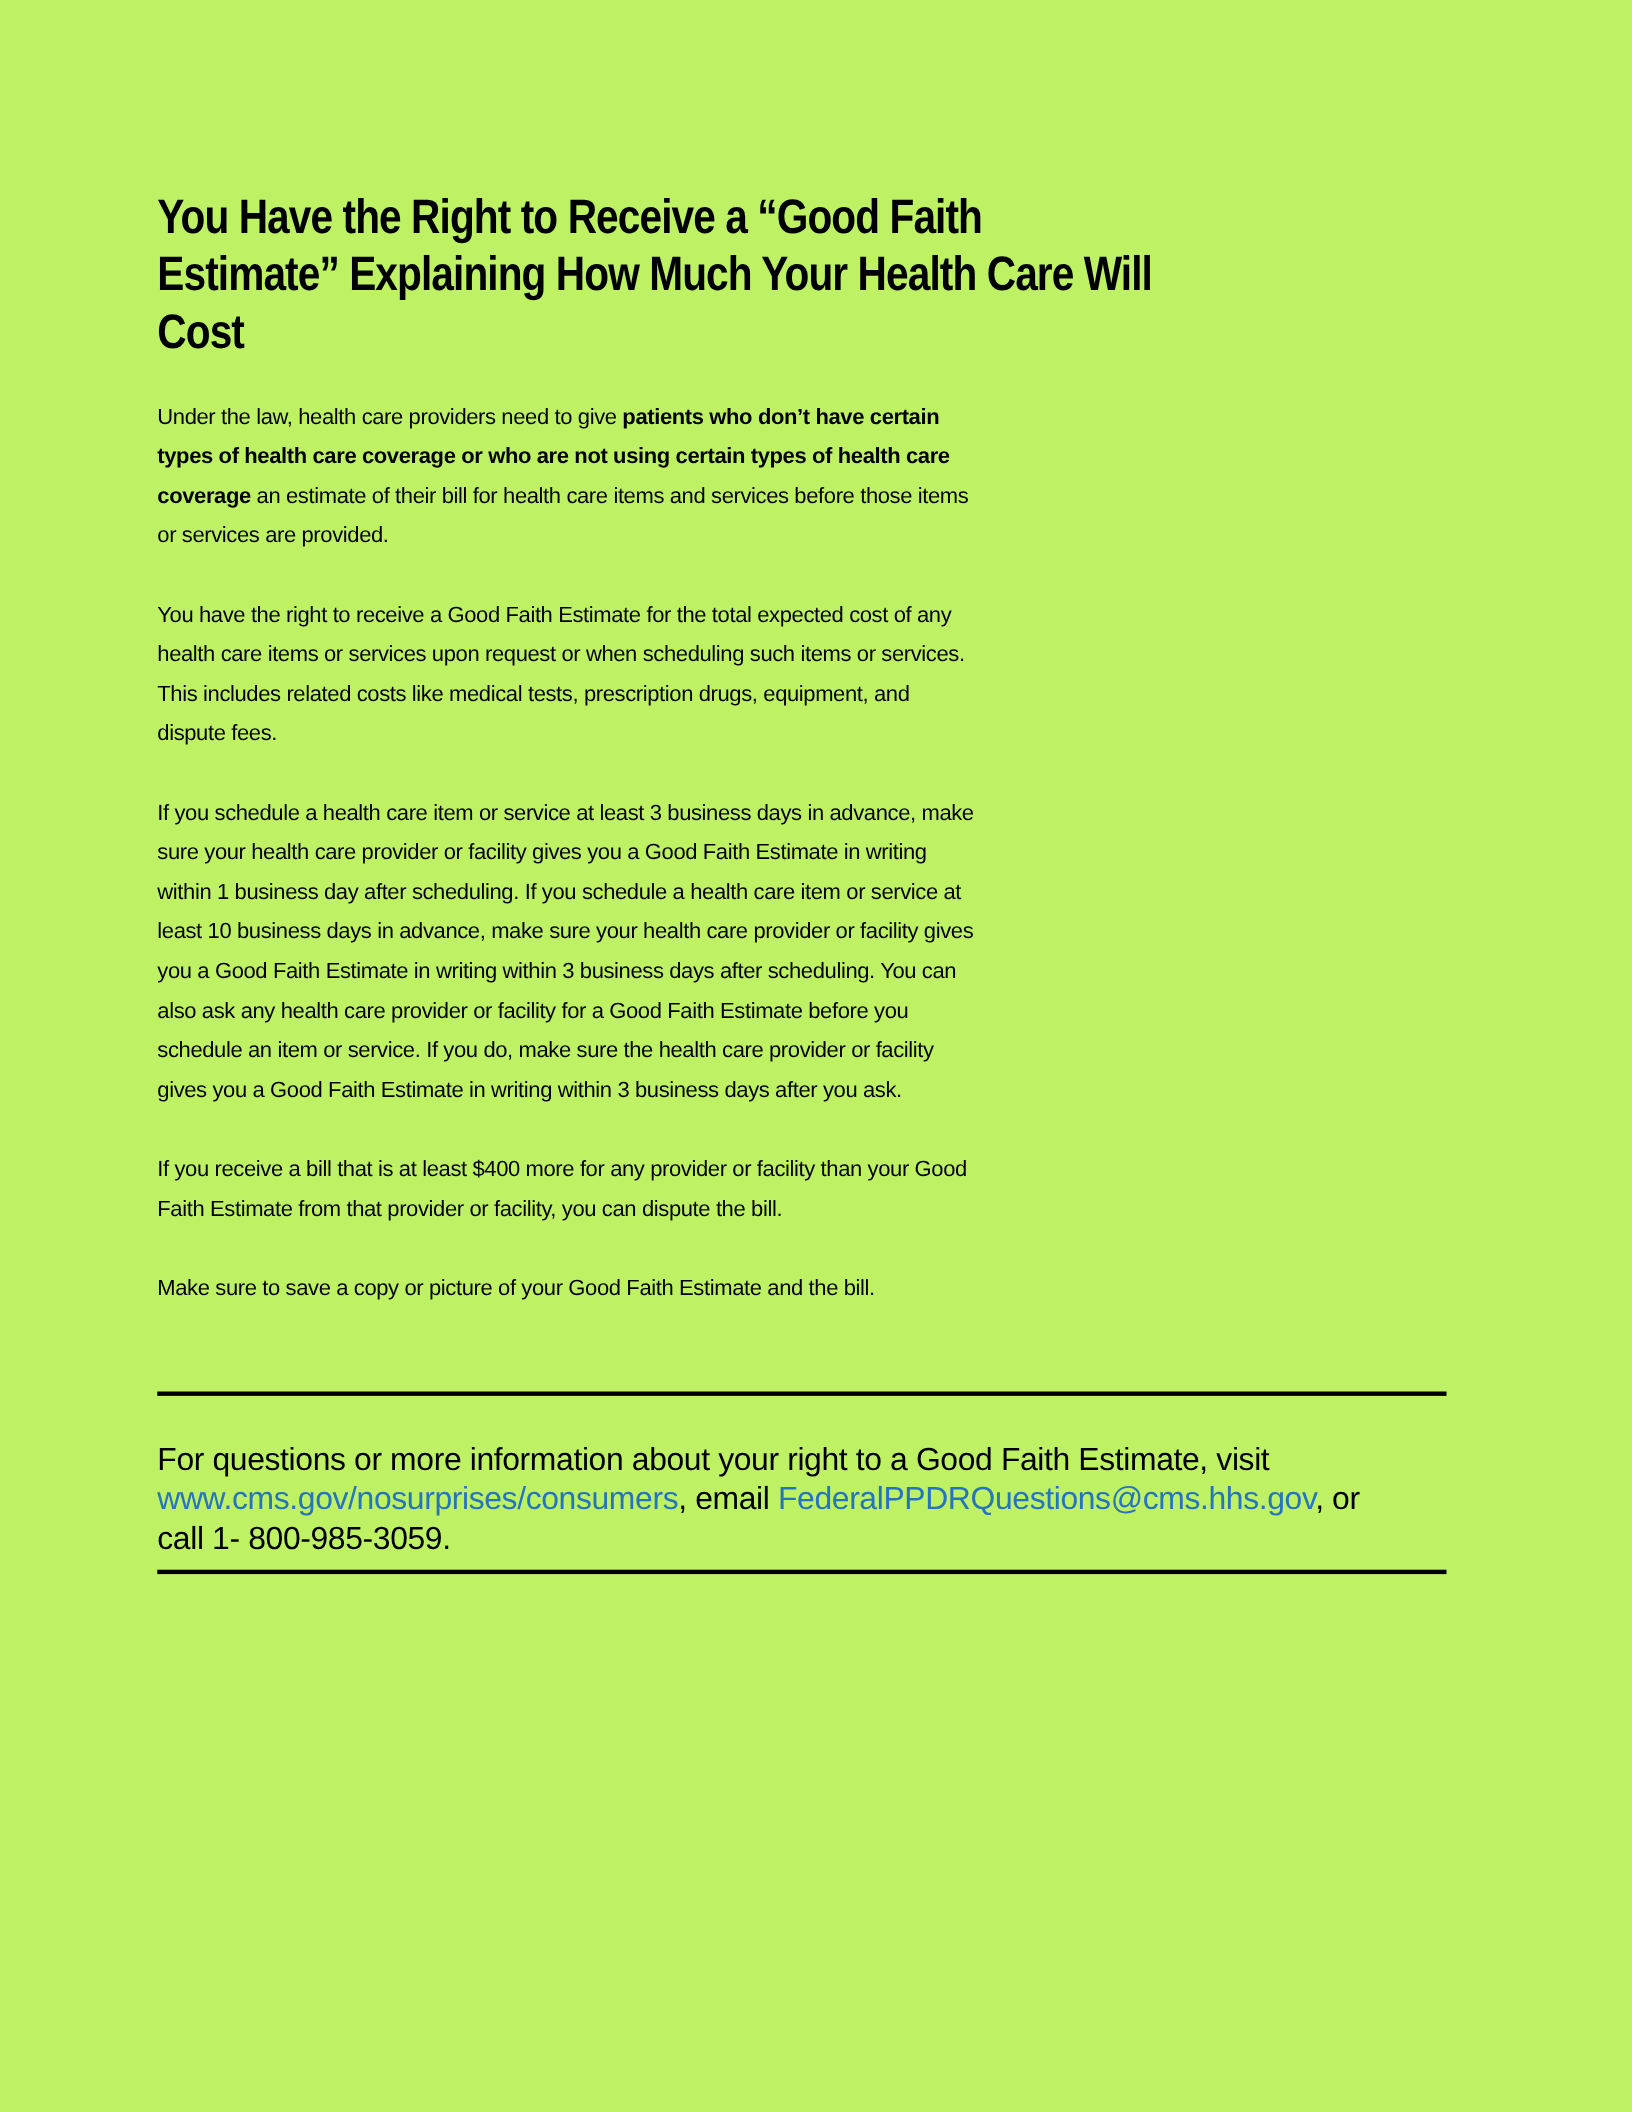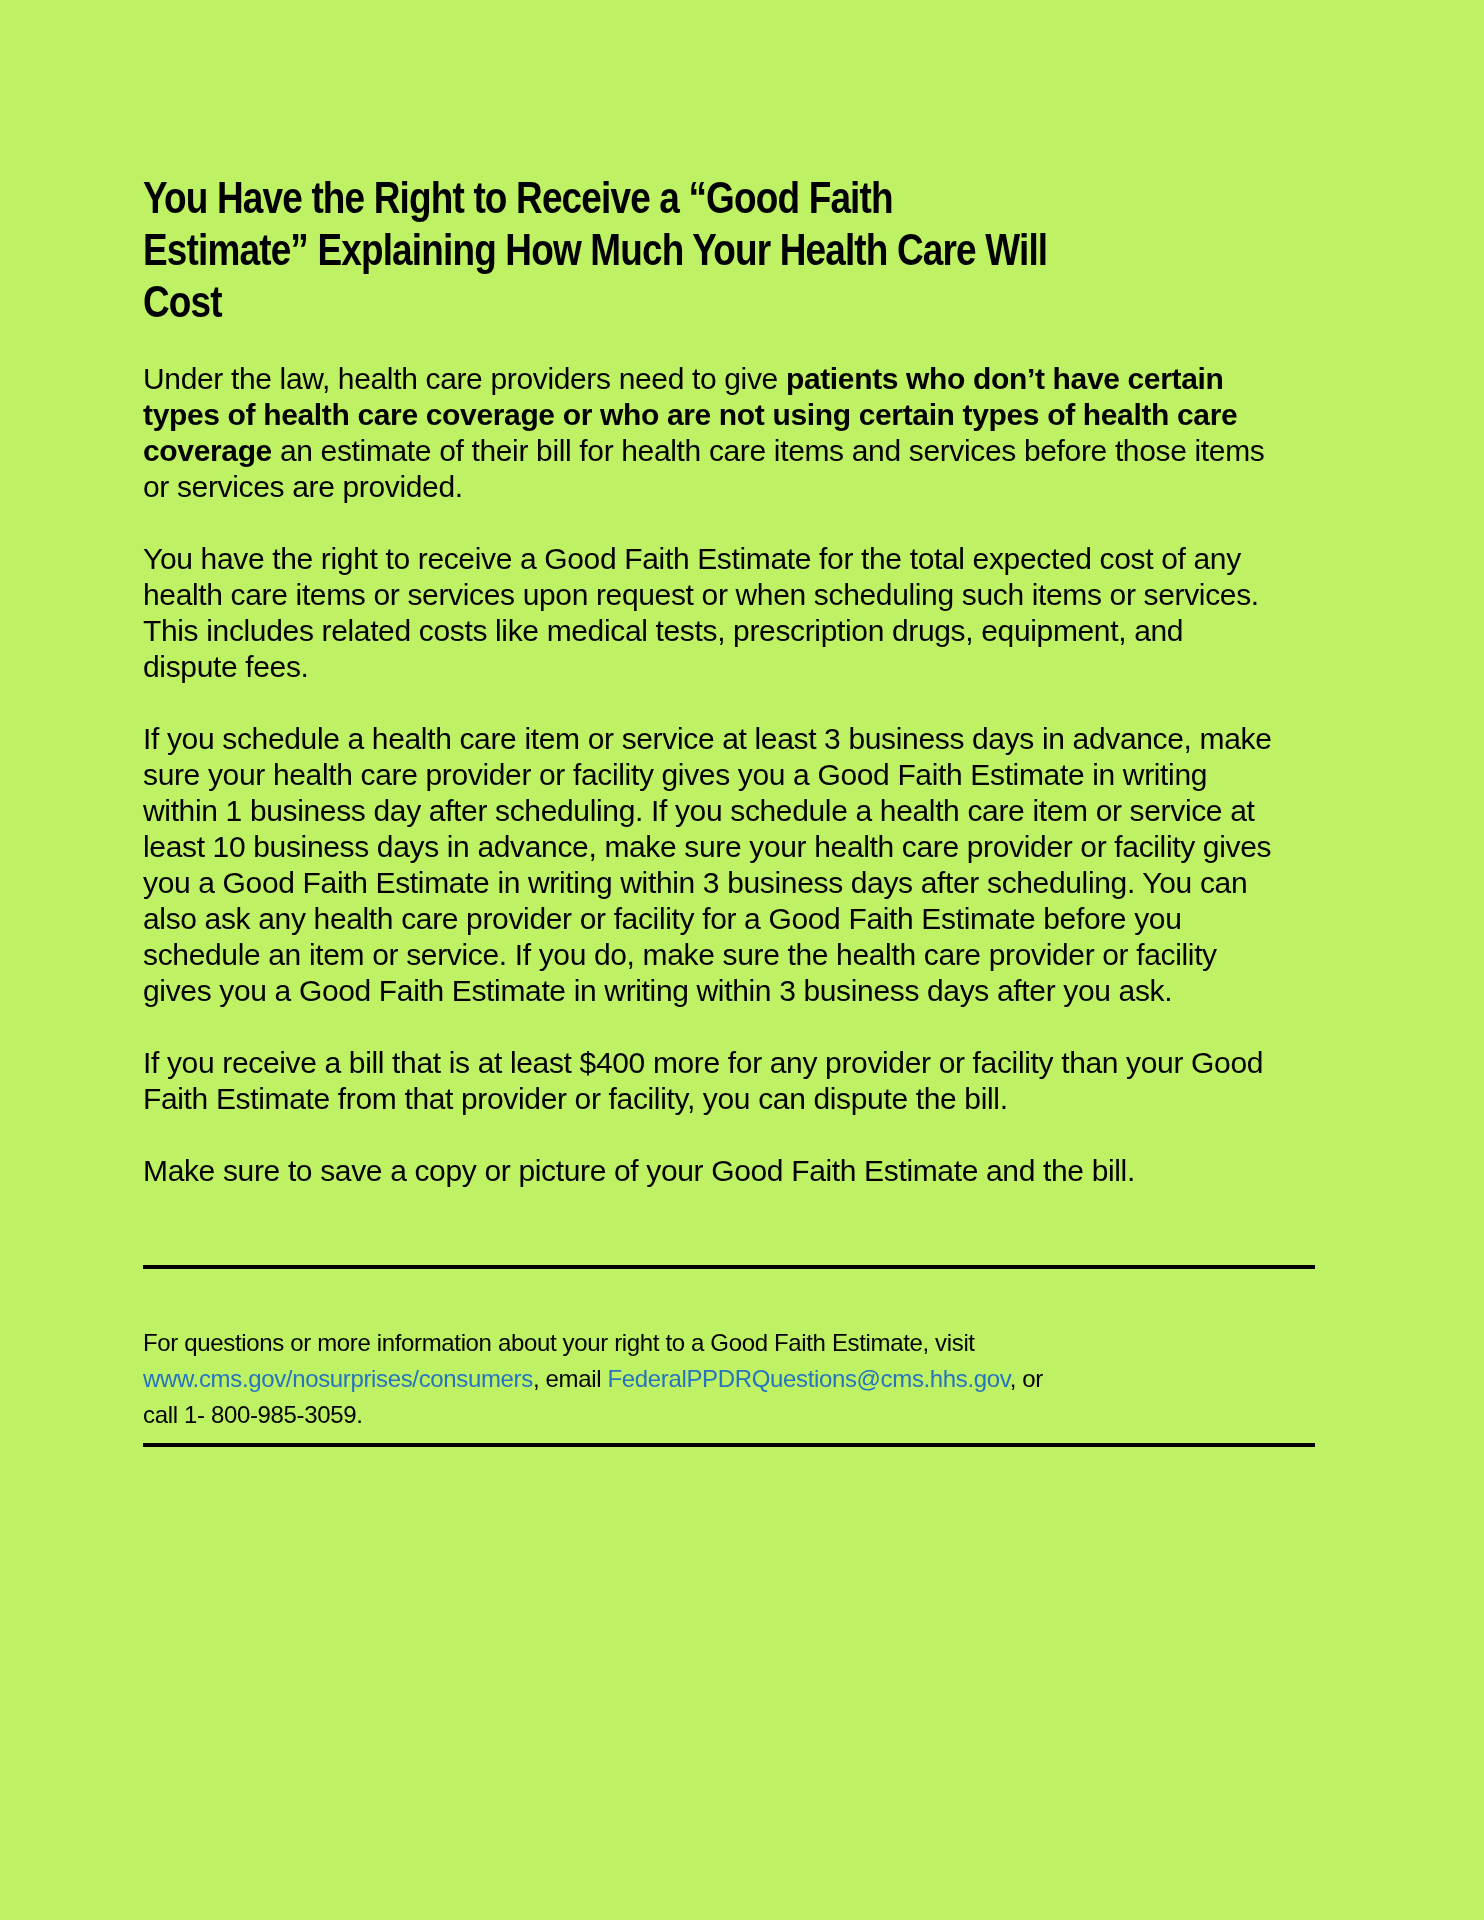--- a/index.html
+++ b/index.html
@@ -24,33 +24,33 @@
     font-size: 44px;
     font-weight: bold;
     line-height: 52px;
     letter-spacing: -1px;
     transform: scaleX(0.84);
     transform-origin: left top;
     white-space: nowrap;
   }
   .para {
     margin: 0 0 36px 0;
-    font-size: 30px;
+    font-size: 20px;
     line-height: 36px;
     letter-spacing: -0.35px;
   }
   .para .line, .footer .line, .title .line { white-space: nowrap; }
   .b { font-weight: bold; }
   .link { color: var(--link-color, #2674BE); cursor: pointer; text-align: right; }
   .footer {
     margin-top: 76px;
     border-top: 4px solid #000000;
     border-bottom: 4px solid #000000;
-    padding: 56px 0 10px 0;
-    font-size: 24px;
+    padding: 40px 0 10px 0;
+    font-size: 29px;
     line-height: 36px;
     letter-spacing: -0.35px;
   }
 </style>
 </head>
 <body>
 
 <div class="page">
   <div class="content">
     <h1 class="title">

